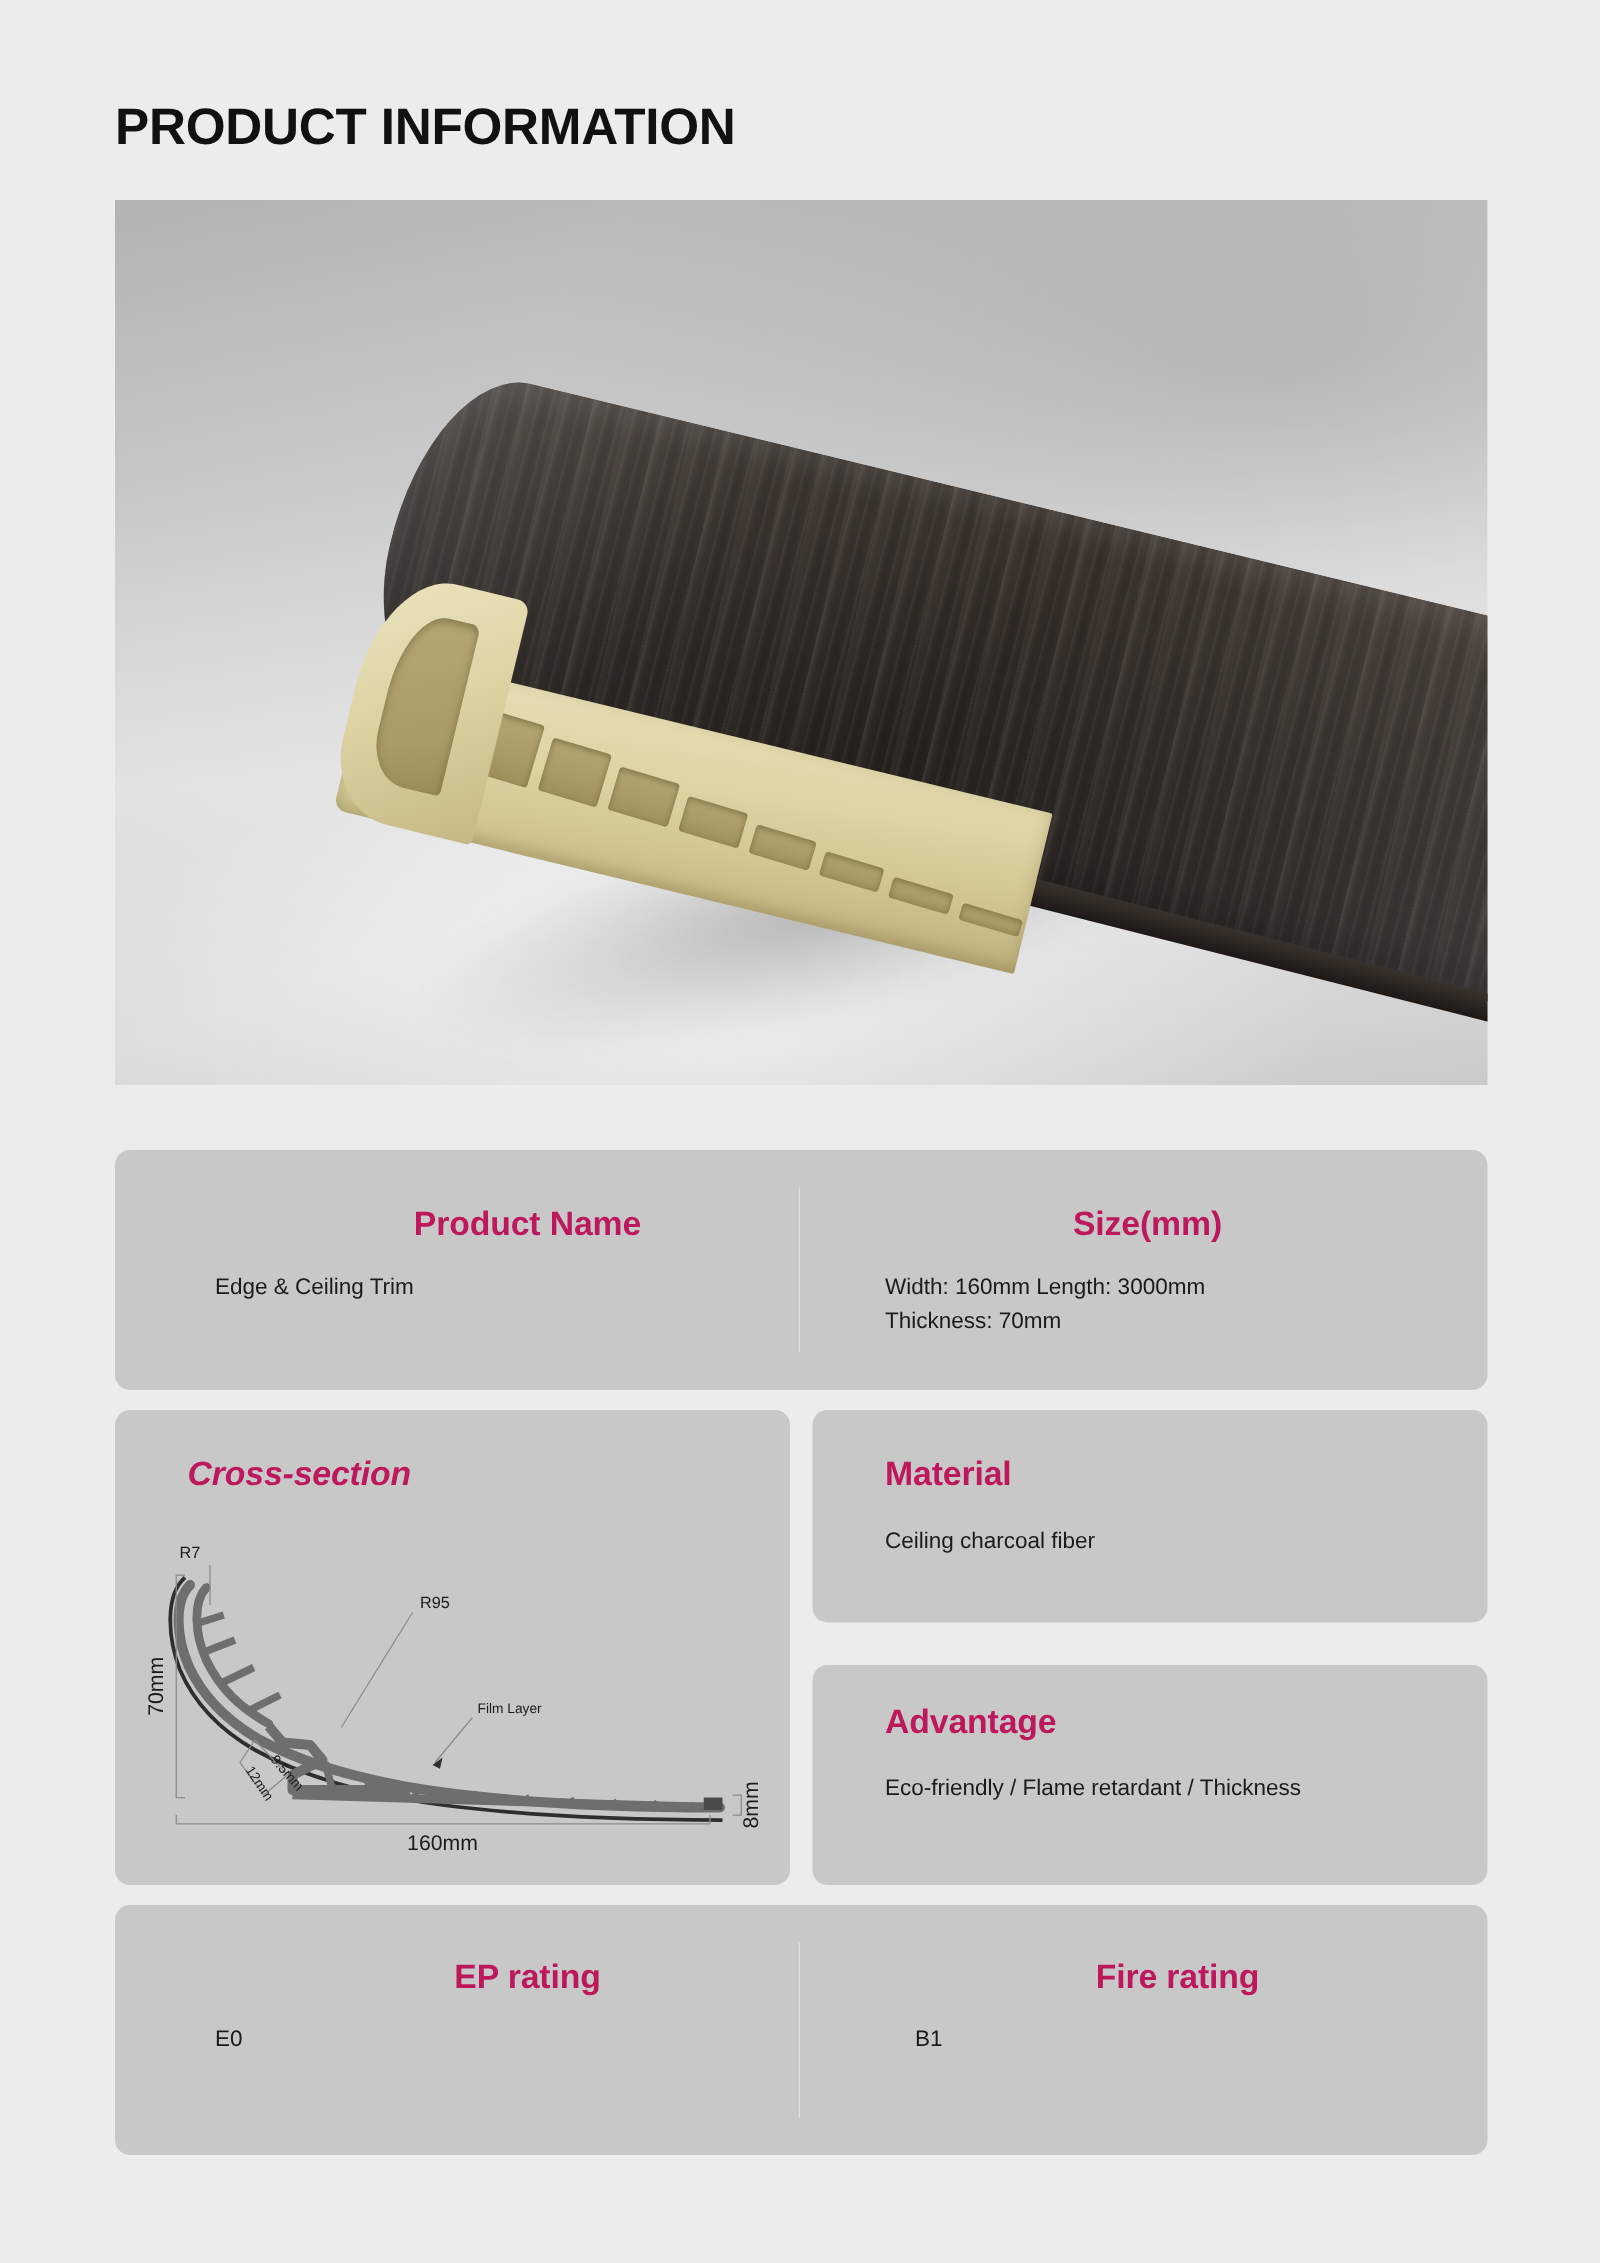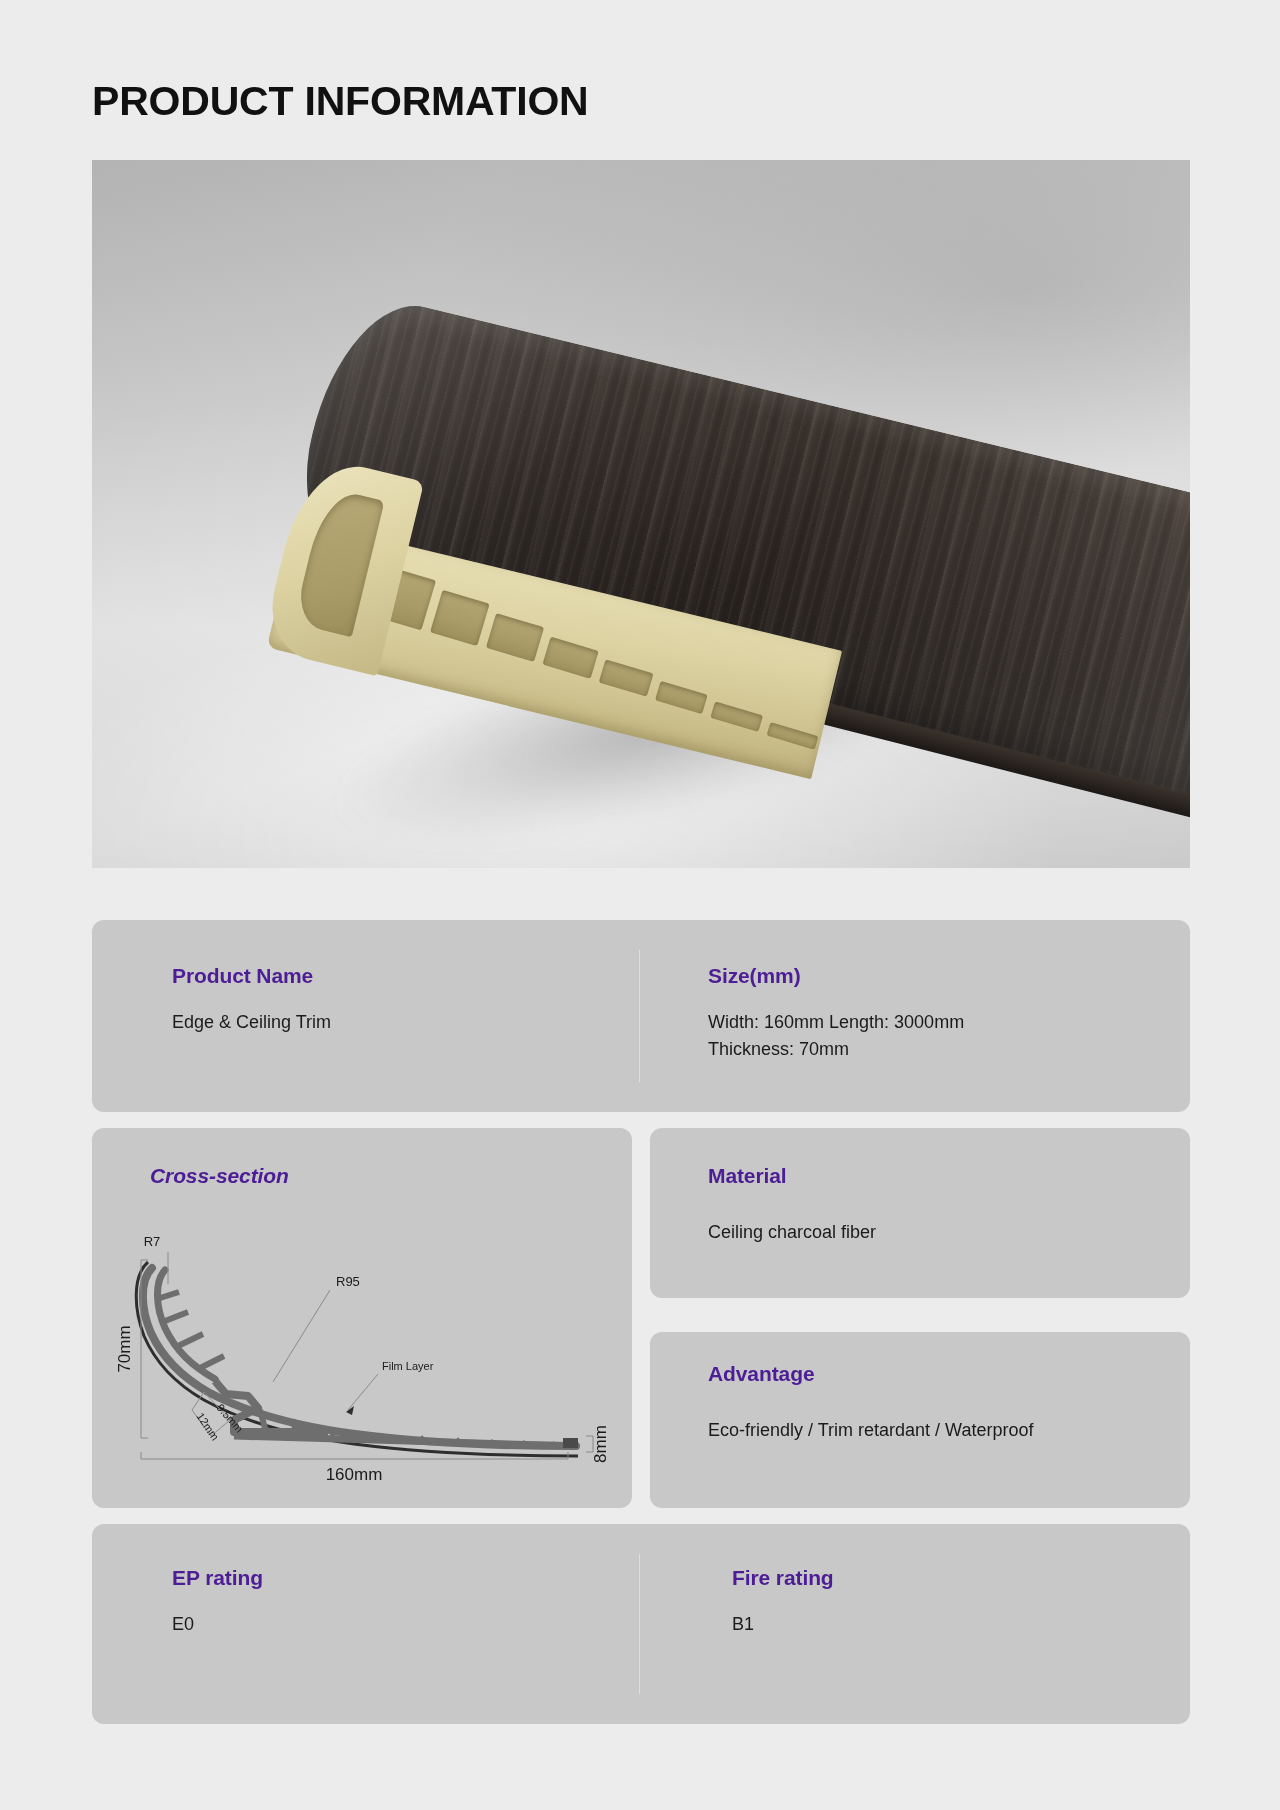--- a/index.html
+++ b/index.html
@@ -145,24 +145,25 @@
   }
 
   
   .card {
     position: absolute;
     background: #c8c8c8;
     border-radius: 12px;
   }
 
   .card-title {
-    font-size: 21px;
+    font-size: 27px;
     font-weight: 700;
-    color: #4c1d95;
+    color: #be185d;
     letter-spacing: -0.1px;
+    text-align: center;
   }
   .card-text {
     font-size: 18px;
     font-weight: 400;
     color: #1b1b1b;
     line-height: 1.48;
   }
 
   
   #card-name-size { left: 92px; top: 920px; width: 1098px; height: 192px; }
@@ -331,21 +332,21 @@
     </div>
   </div>
 
   <div class="card" id="card-material">
     <div class="card-title">Material</div>
     <div class="card-text">Ceiling charcoal fiber</div>
   </div>
 
   <div class="card" id="card-advantage">
     <div class="card-title">Advantage</div>
-    <div class="card-text">Eco-friendly / Trim retardant / Waterproof</div>
+    <div class="card-text">Eco-friendly / Flame retardant / Thickness</div>
   </div>
 
   <div class="card" id="card-ep-fire">
     <div class="v-divider"></div>
 
     <div class="col-left">
       <div class="card-title card-title-gap">EP rating</div>
       <div class="card-text">E0</div>
     </div>
 

